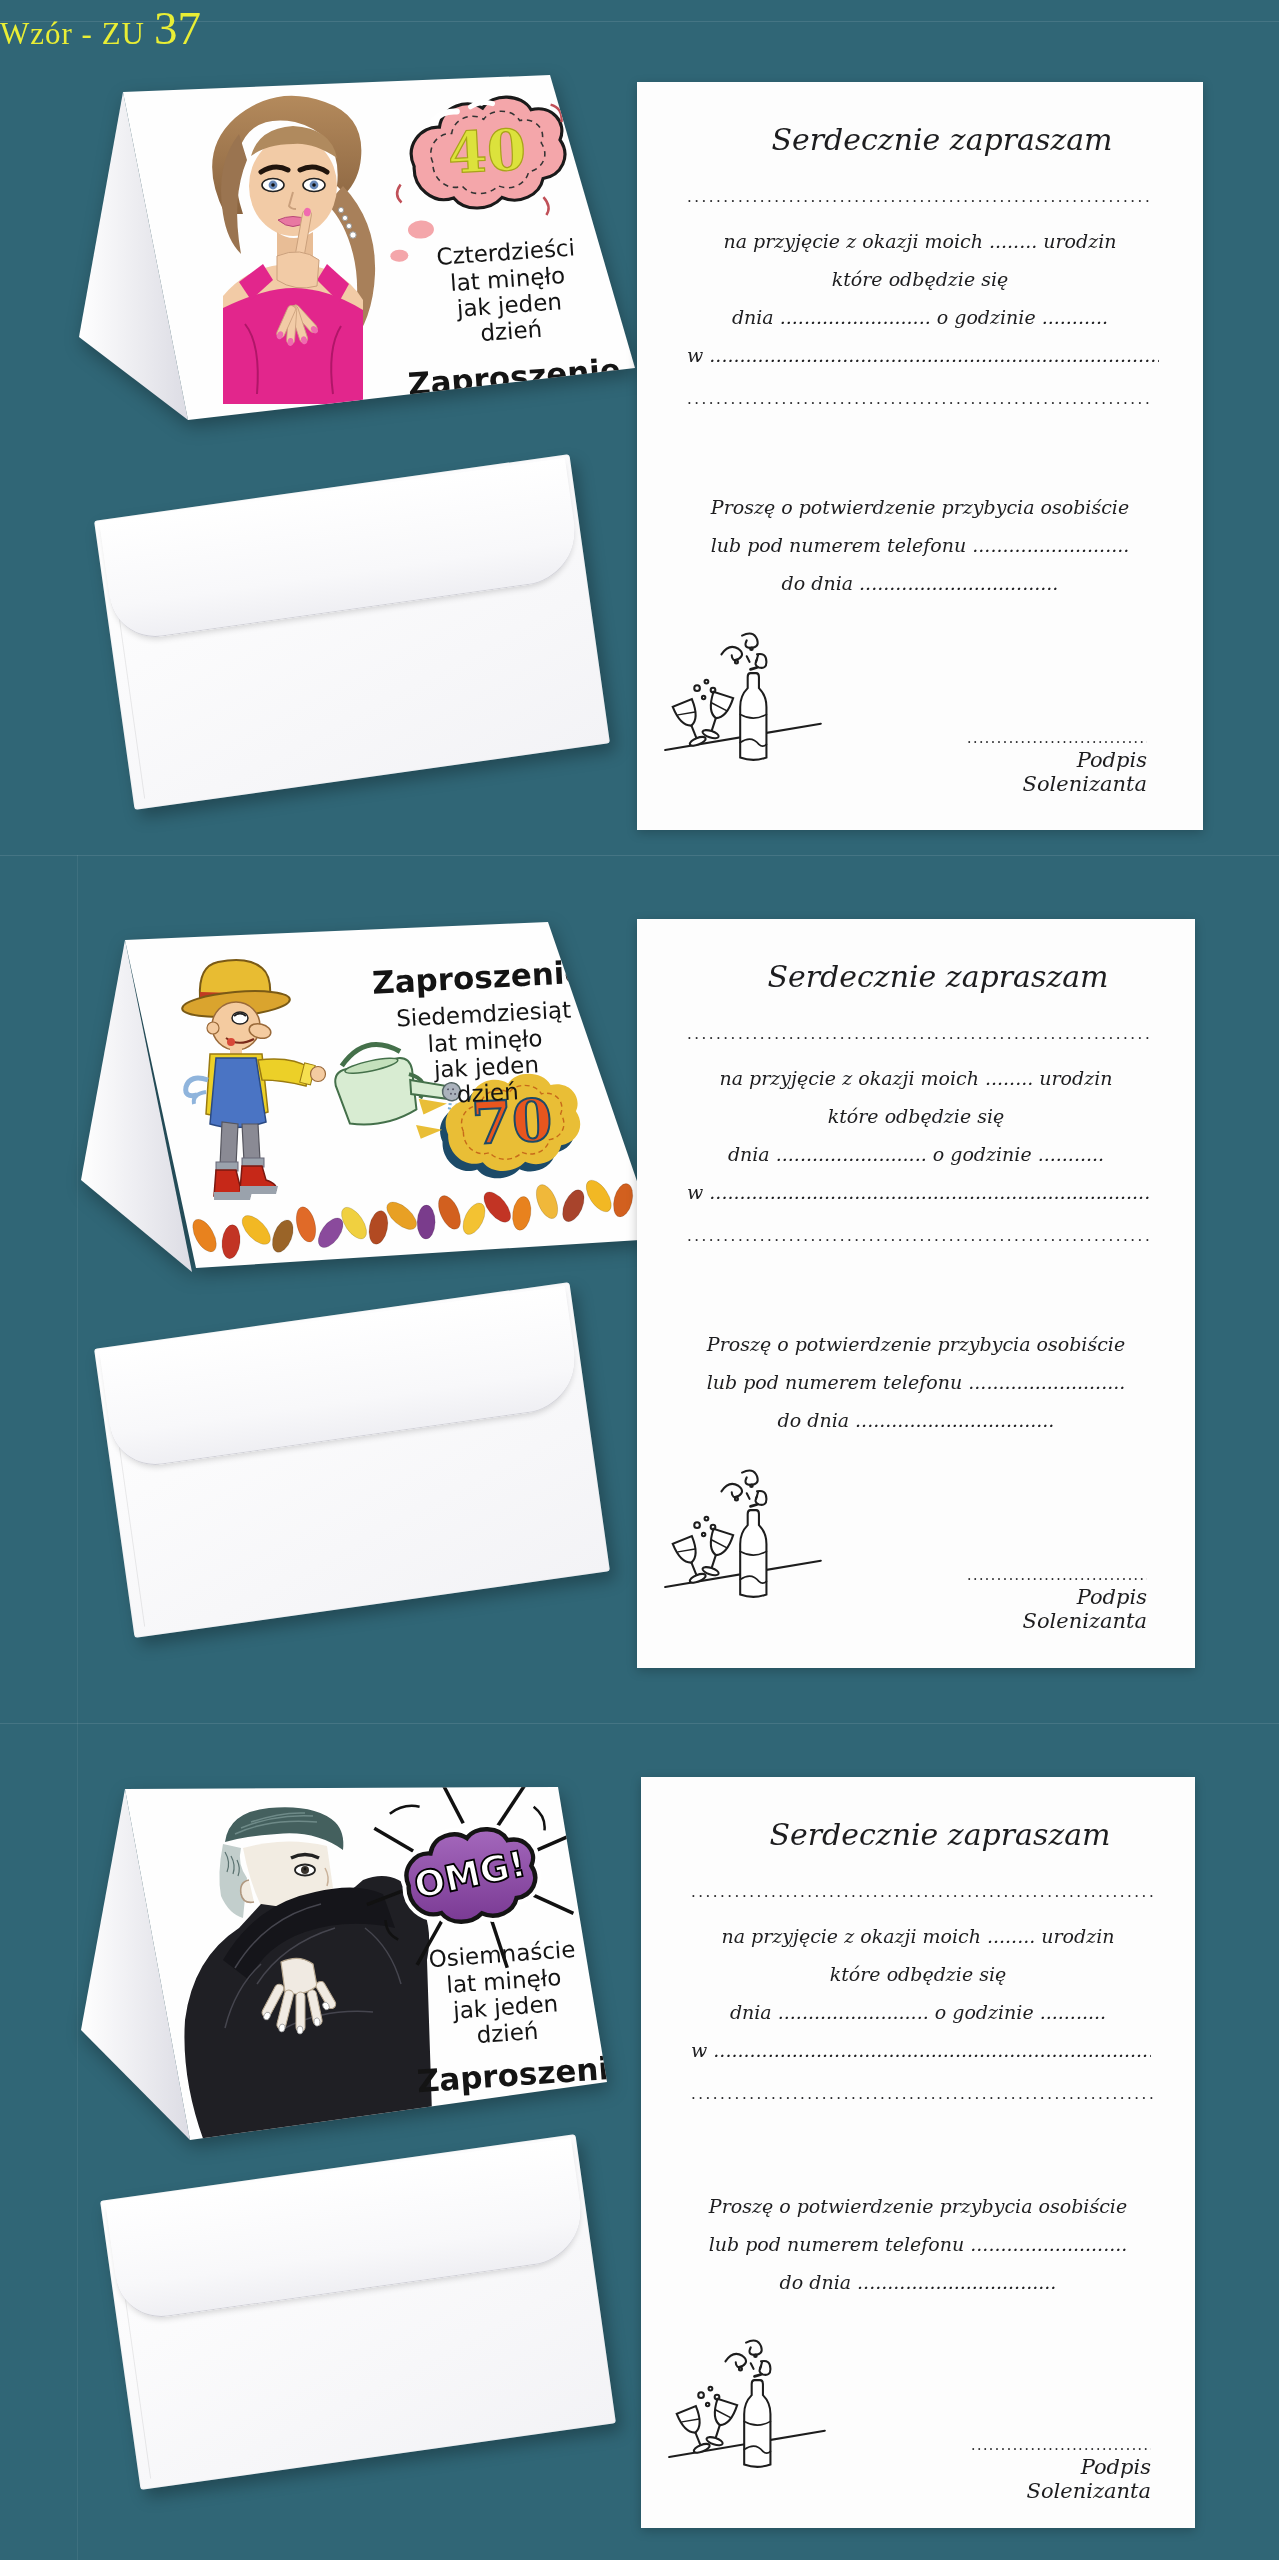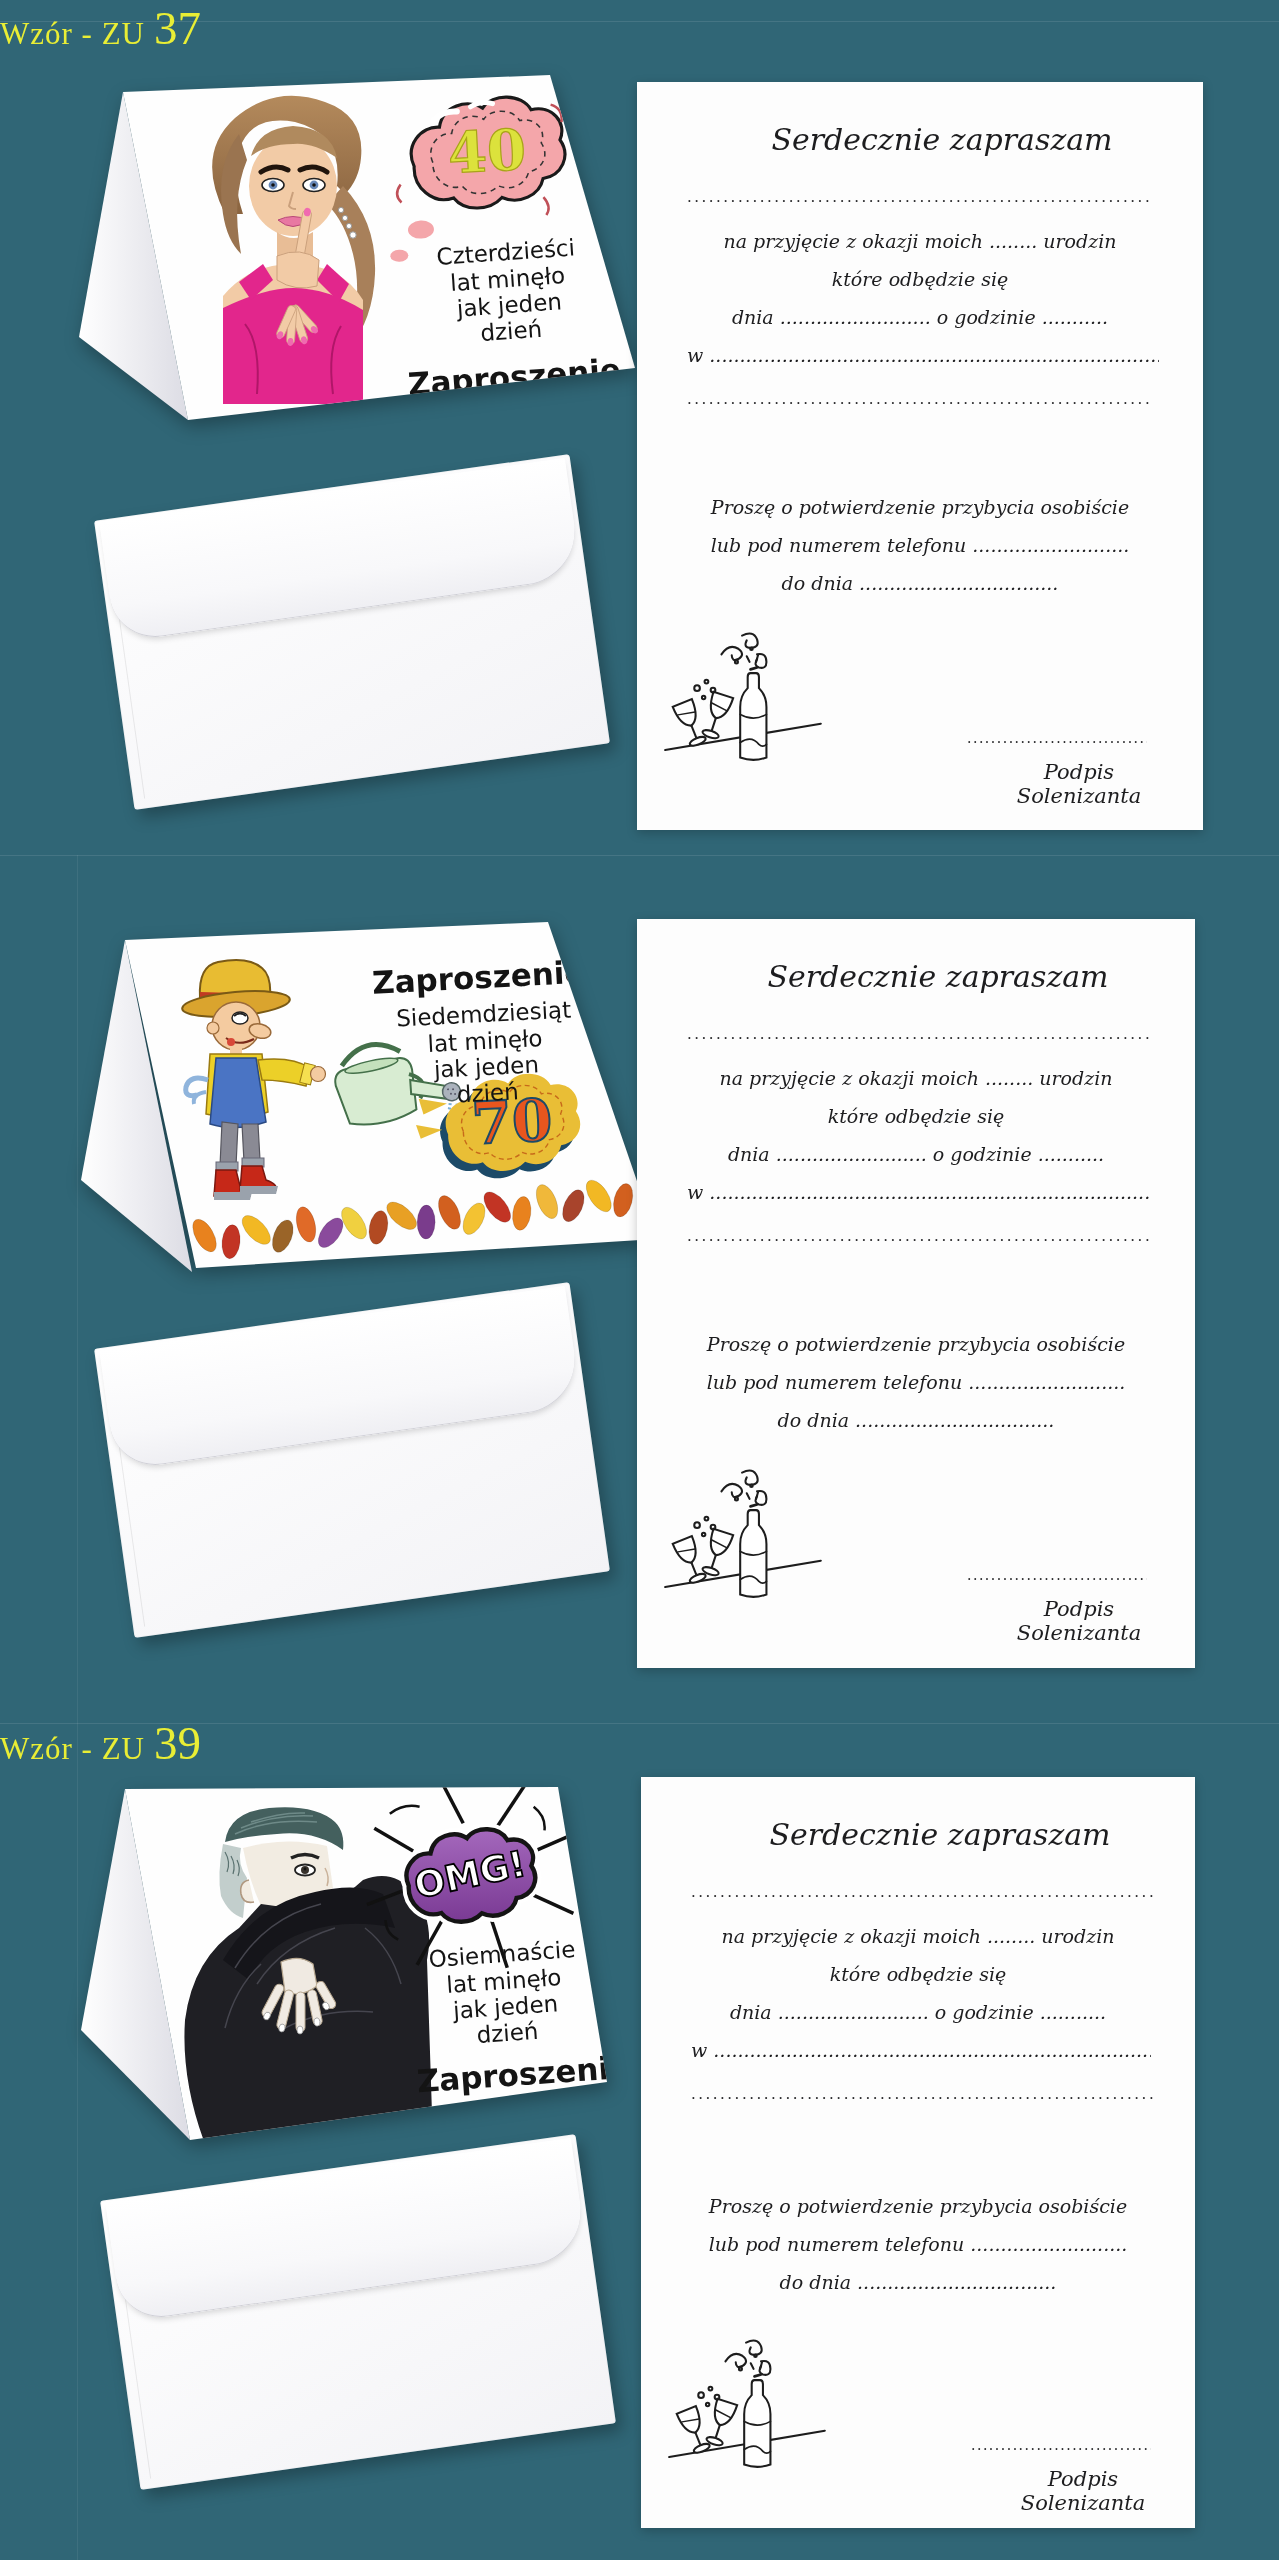--- a/index.html
+++ b/index.html
@@ -30,21 +30,21 @@
             font-family:"DejaVu Serif",serif;font-style:italic;color:#1d1d1f;}
   .dotline{position:absolute;font-size:15px;letter-spacing:2.5px;color:#2a2a2c;
            white-space:nowrap;overflow:hidden;font-family:"DejaVu Serif",serif;}
   .dot-full{left:50px;width:466px;}
   .place-line{position:absolute;left:50px;right:44px;text-align:left;font-size:19px;white-space:nowrap;
               overflow:hidden;font-family:"DejaVu Serif",serif;font-style:italic;color:#1d1d1f;}
   .champagne{position:absolute;}
   .sig{position:absolute;left:330px;top:648px;width:180px;text-align:center;}
   .sig-dots{position:static;font-size:14px;letter-spacing:1.5px;white-space:nowrap;overflow:hidden;
             font-family:"DejaVu Serif",serif;color:#2a2a2c;}
-  .sig-label{font-size:21px;margin-top:14px;}
+  .sig-label{font-size:21px;margin-top:2px;text-align:right;}
 </style>
 </head>
 <body>
 
 <div id="canvas">
 
   <svg width="0" height="0" style="position:absolute">
     <defs>
       <linearGradient id="slv" x1="0" y1="0" x2="1" y2="0">
         <stop offset="0" stop-color="#ffffff"></stop>
@@ -327,23 +327,20 @@
           <use href="#champ"></use>
         </svg>
       <div class="sig">
         <div class="sig-dots">.......................................</div>
         <div class="sig-label inv-text">Podpis Solenizanta</div>
       </div>
     </div>
   </div>
 
   <div class="section">
-    <div class="section-title" style="top:1719px">
-      <span class="t-prefix">Wzór - ZU</span><span class="t-num">39</span>
-    </div>
 
     <svg class="card" style="left:70px;top:1778px;width:560px;height:370px" viewBox="0 0 560 370">
       <polygon points="55,11 11,252 120,362" fill="url(#slv)"></polygon>
       <polygon points="55,11 488,9 537,304 120,362" fill="#fefefe"></polygon>
       <g clip-path="url(#cp3)">
         <g transform="translate(95,30)">
           <path d="M58,36 Q52,66 56,88 Q64,106 78,110 L82,70 Q72,56 76,40 Z" fill="#c2cecc"></path>
           <path d="M60,44 q6,10 2,20 M66,48 q5,9 2,18 M72,52 q4,8 1,16" stroke="#5a7270" stroke-width="1.2" fill="none"></path>
           <path d="M60,34 Q64,4 104,0 Q150,-4 170,14 Q180,24 178,42 Q150,22 112,26 Q80,28 60,34 Z" fill="#44605e"></path>
           <path d="M70,26 Q104,10 152,14 M76,20 Q110,6 148,8 M86,14 Q116,4 140,5" stroke="#6e8a88" stroke-width="1.5" fill="none"></path>

